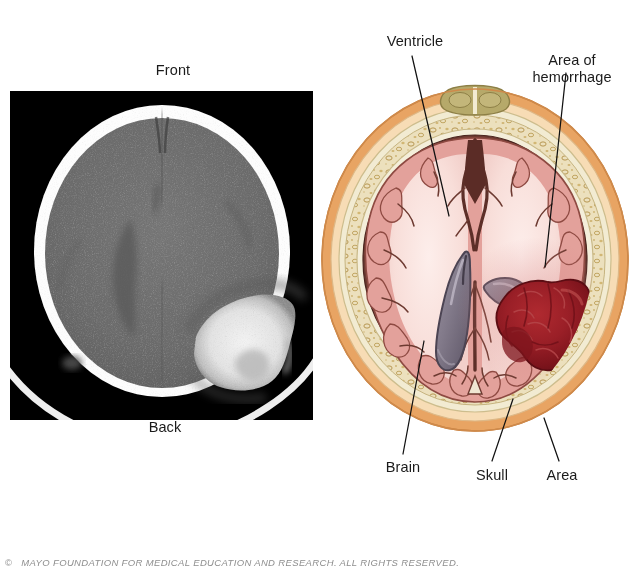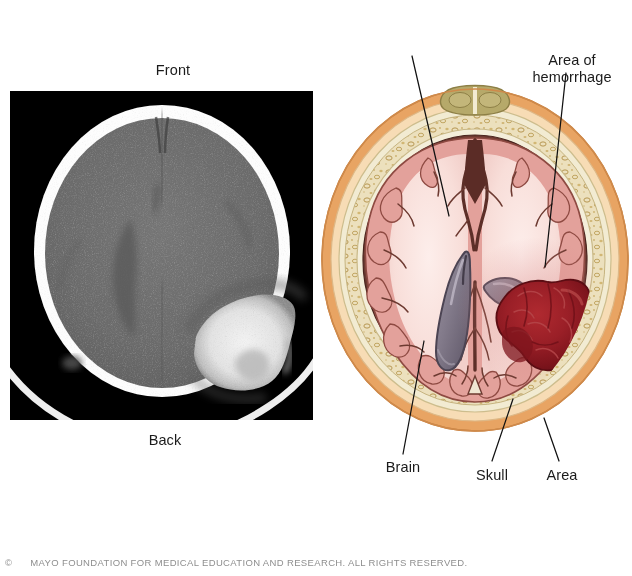--- a/index.html
+++ b/index.html
@@ -129,21 +129,21 @@
                C 229 288 222 275 226 268 Z" fill="#b9b9b9" opacity="0.85" filter="url(#softblur)"></path>
       <path d="M 276 250 C 282 258 281 272 274 282" stroke="#a9a9a9" stroke-width="5" fill="none" opacity="0.8" filter="url(#softblur)"></path>
 
       <path d="M 178 240 C 190 214 216 198 244 194 C 268 190 288 196 294 208" stroke="#585858" stroke-width="9" fill="none" opacity="0.55" filter="url(#softblur2)"></path>
       <path d="M 182 284 C 196 304 228 312 256 306" stroke="#5a5a5a" stroke-width="9" fill="none" opacity="0.45" filter="url(#softblur2)"></path>
 
       <rect x="0" y="0" width="303" height="329" fill="#808080" opacity="0.0"></rect>
     </svg>
   </div>
 
-  <div class="lbl" style="left:110px;top:432px;width:110px;">Back</div>
+  <div class="lbl" style="left:110px;top:419px;width:110px;">Back</div>
 
   <div class="illo">
     <svg width="314" height="352" viewBox="0 0 314 352" xmlns="http://www.w3.org/2000/svg">
       <defs>
         <radialGradient id="wmGrad" cx="50%" cy="45%" r="62%">
           <stop offset="0%" stop-color="#fdeeeb"></stop>
           <stop offset="70%" stop-color="#f8ded9"></stop>
           <stop offset="100%" stop-color="#f2cfca"></stop>
         </radialGradient>
         <linearGradient id="ventGrad" x1="0%" y1="0%" x2="100%" y2="100%">
@@ -341,20 +341,21 @@
                  C 176 33 138 33 126 25 C 120 20 122 11 130 6 Z" fill="#b6a96a" stroke="#8d7f46" stroke-width="1.4"></path>
         <path d="M 157 3 L 157 30" stroke="#f2ebd2" stroke-width="4"></path>
         <ellipse cx="142" cy="16" rx="11" ry="7.5" fill="#c3b67a" stroke="#8d7f46" stroke-width="1"></ellipse>
         <ellipse cx="172" cy="16" rx="11" ry="7.5" fill="#c3b67a" stroke="#8d7f46" stroke-width="1"></ellipse>
       </g>
 
       <ellipse cx="157" cy="176" rx="153" ry="171" fill="none" stroke="#cf8a4b" stroke-width="1.4"></ellipse>
     </svg>
   </div>
 
+  <div class="lbl" style="left:355px;top:33px;width:120px;">Ventricle</div>
 
   <div class="lbl" style="left:512px;top:52px;width:120px;">Area of
 hemorrhage</div>
 
   <div class="lbl" style="left:442px;top:467px;width:100px;">Skull</div>
 
   <div class="lbl" style="left:353px;top:459px;width:100px;">Brain</div>
 
   <div class="lbl" style="left:512px;top:467px;width:100px;">Area</div>
 
@@ -362,16 +363,16 @@
     <g stroke="#111111" stroke-width="1.25" fill="none" stroke-linecap="round">
       <line x1="412" y1="56" x2="449" y2="216"></line>
       <line x1="566" y1="73" x2="545" y2="267"></line>
       <line x1="424" y1="341" x2="403" y2="454"></line>
       <line x1="513" y1="399" x2="492" y2="461"></line>
       <line x1="544" y1="418" x2="559" y2="461"></line>
     </g>
   </svg>
 
   <div class="footer">
-    <span class="c">©</span><span style="margin-left:18px;">MAYO FOUNDATION FOR MEDICAL EDUCATION AND RESEARCH. ALL RIGHTS RESERVED.</span>
+    <span class="c">©</span><span style="margin-left:9px;font-style:italic;">MAYO FOUNDATION FOR MEDICAL EDUCATION AND RESEARCH. ALL RIGHTS RESERVED.</span>
   </div>
 
 </div>
 
 </body></html>

